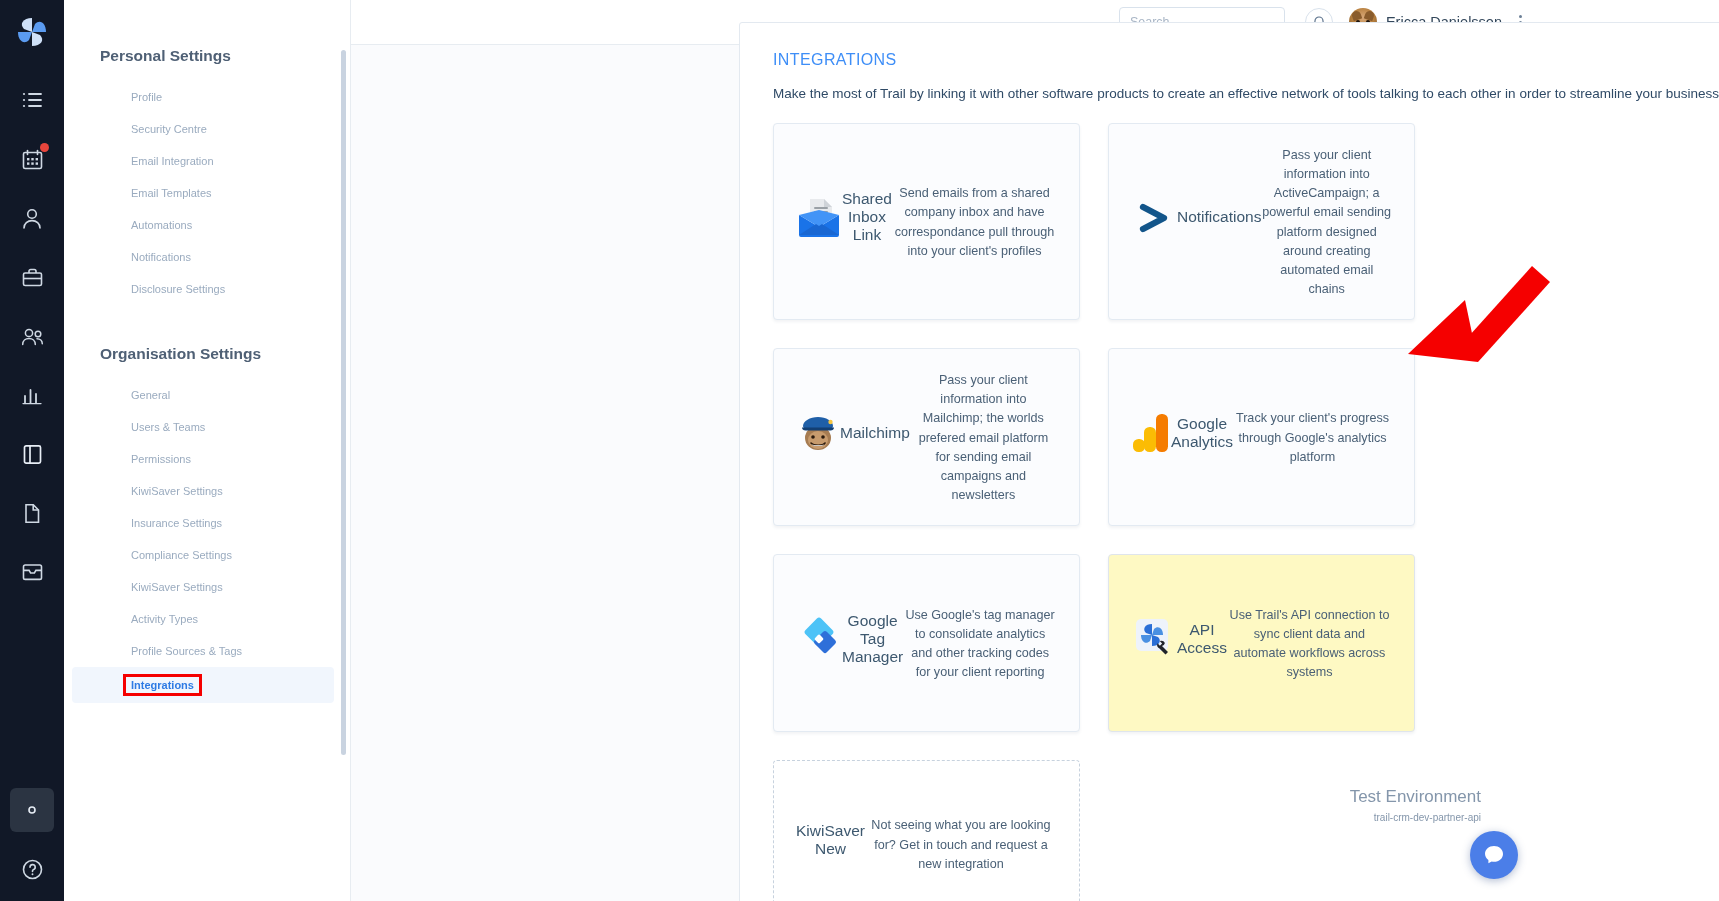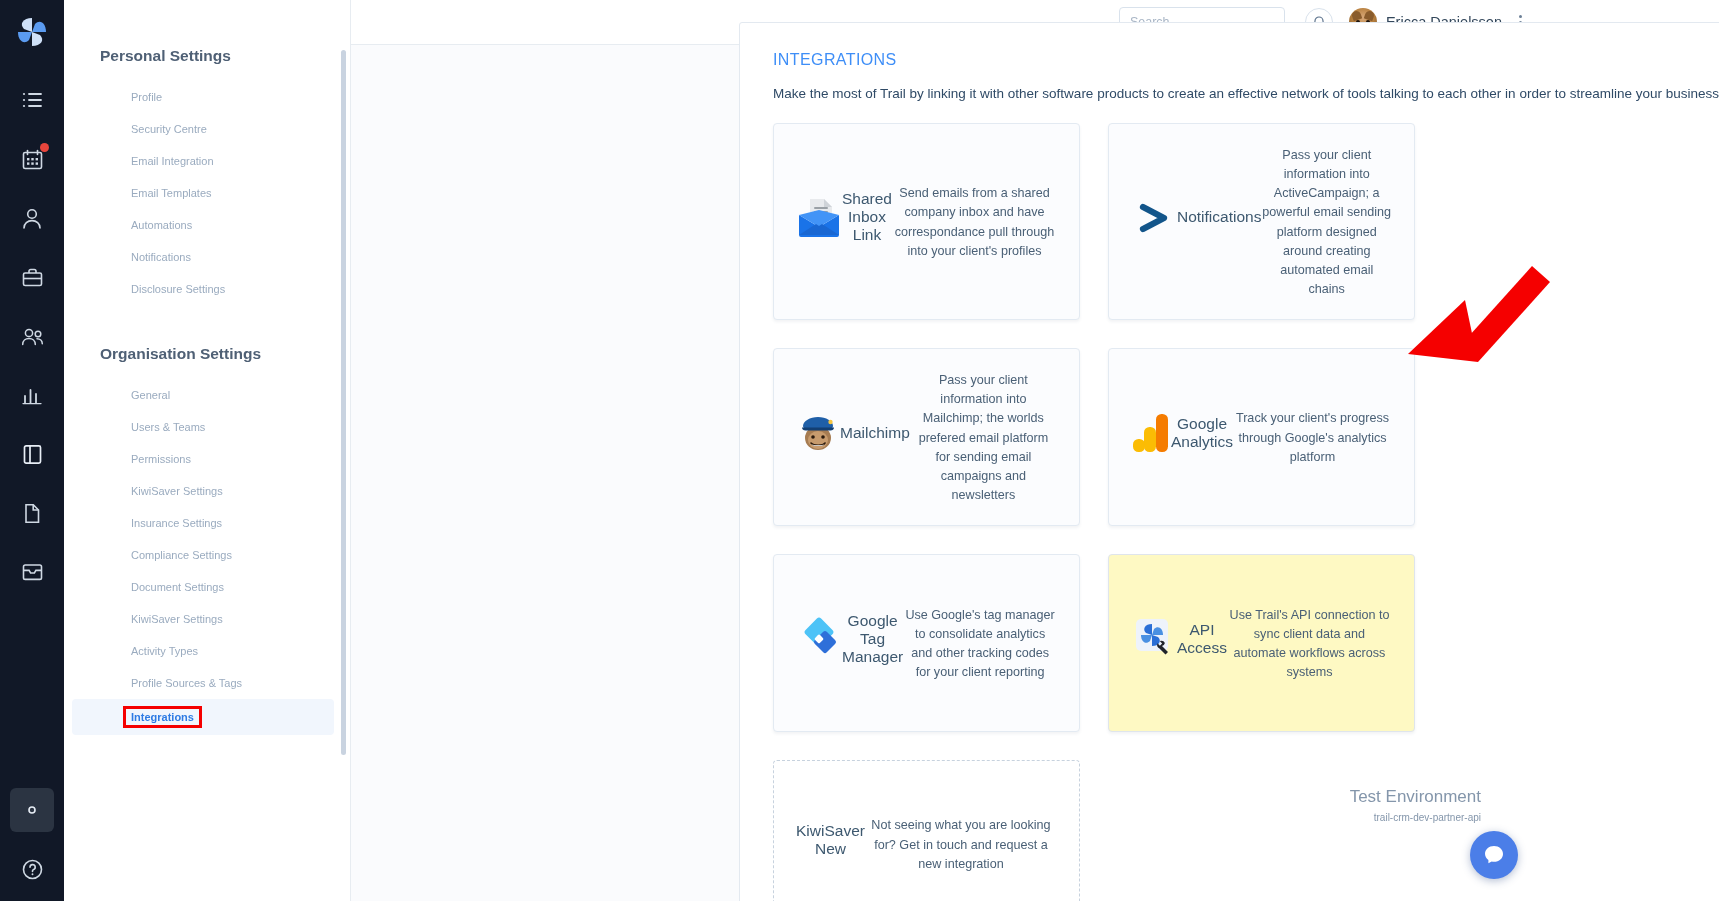--- a/index.html
+++ b/index.html
@@ -291,22 +291,20 @@
     <div class="nav-item">
       <span>Users &amp; Teams</span></div>
     <div class="nav-item">
       <span>Permissions</span></div>
     <div class="nav-item">
       <span>KiwiSaver Settings</span></div>
     <div class="nav-item">
       <span>Insurance Settings</span></div>
     <div class="nav-item">
       <span>Compliance Settings</span></div>
-    <div class="nav-item">
-      <span>Document Settings</span></div>
     <div class="nav-item">
       <span>KiwiSaver Settings</span></div>
     <div class="nav-item">
       <span>Activity Types</span></div>
     <div class="nav-item">
       <span>Profile Sources &amp; Tags</span></div>
     <div class="nav-item active">
       <span class="nav-label-box">Integrations</span></div>
 
     <div class="nav-scrollbar"></div>

